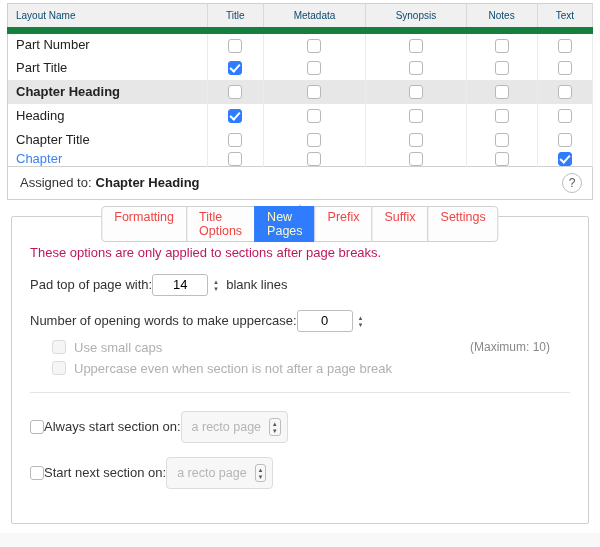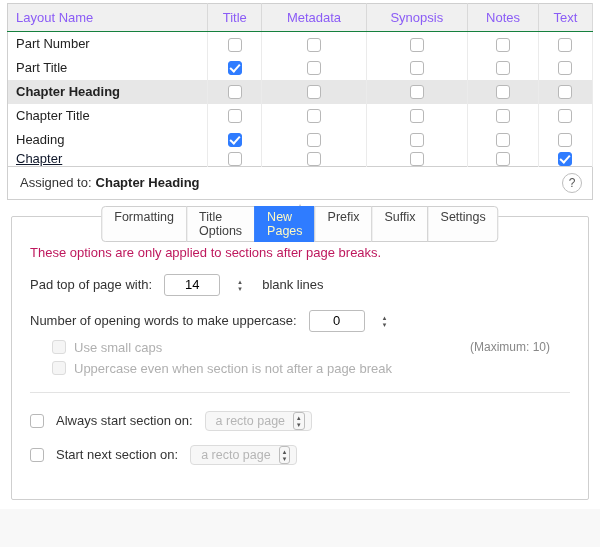--- a/index.html
+++ b/index.html
@@ -36,36 +36,36 @@
 table.layouts {
   width: calc(100% - 12px);
   margin: 2px 6px 0 6px;
   border-collapse: collapse;
   background: #fff;
   border: 1px solid #cfcfcf;
 }
 table.layouts th {
   background: #f0f0f0;
   font-weight: 400;
-  color: #8b5cf6;
+  color: #0c4a6e;
   padding: 6px 4px;
   border-right: 1px solid #d9d9d9;
-  border-bottom: 1px solid #15803d;
-  font-size: 13px;
+  border-bottom: 7px solid #15803d;
+  font-size: 10px;
 }
 table.layouts td {
   padding: 3px 6px;
   border-right: 1px solid #ebebeb;
   text-align: center;
   height: 24px;
 }
 table.layouts td:first-child { text-align: left; padding-left: 8px; }
 table.layouts th:first-child { text-align: left; padding-left: 8px; }
 table.layouts tr.selected td { background: #e7e7e7; font-weight: 700; }
-table.layouts tr.cutoff td { color: #0f172a; height:14px; padding-top:0; padding-bottom:0; overflow:hidden; line-height:10px;text-decoration:underline;}
+table.layouts tr.cutoff td { color: #3b82f6; height:14px; padding-top:0; padding-bottom:0; overflow:hidden; line-height:10px;}
 .chk {
   display: inline-block;
   width: 14px; height: 14px;
   border: 1px solid #b8b8b8;
   border-radius: 3px;
   background: #fff;
   vertical-align: middle;
   position: relative;
 }
 .chk.on {
@@ -128,36 +128,36 @@
   left: 50%;
   transform: translateX(-50%);
   background: #fff;
 }
 .tab {
   border: 1px solid #cfcfcf;
   padding: 3px 12px;
   font-size: 12.5px;
   background: #fdfdfd;
   cursor: pointer;
-  color: #404040;
+  color: #ef4444;
   margin-left: -1px;
 }
 .tab:first-child { border-top-left-radius: 4px; border-bottom-left-radius: 4px; margin-left:0;}
 .tab:last-child { border-top-right-radius: 4px; border-bottom-right-radius: 4px; }
 .tab.active {
   background: #2f7cff;
   color: #fef9c3;
   border-color: #2f7cff;
 }
 .tab-body {
   padding: 12px 18px 16px 18px;
   color: #555;
 }
 .note { color: #be185d; margin: 4px 0 14px 0; font-size: 13px;}
-.row { display: flex; align-items: center; gap: 12px; margin-bottom: 14px; color:#333;}
+.row { display: flex; align-items: center; gap: 0; margin-bottom: 14px; color:#333;}
 .numbox {
   display: inline-flex;
   align-items: center;
   border: 1px solid #bdbdbd;
   border-radius: 3px;
   background: #fff;
   height: 22px;
 }
 .numbox input {
   border: none;
@@ -190,21 +190,21 @@
 hr.sep { border:none; border-top:1px solid #e3e3e3; margin: 16px 0 18px 0;}
 .select-dis {
   display:inline-flex;
   align-items:center;
   gap:8px;
   border:1px solid #dcdcdc;
   background:#f7f7f7;
   color:#b5b5b5;
   border-radius:4px;
   padding: 2px 6px 2px 10px;
-  height:20px;
+  height:32px;
   font-size:12.5px;
   justify-content:center;
 }
 .gear-icon svg { width:15px; height:15px; display:block; }
 </style>
 </head>
 <body>
 
 <div class="panel">
 
@@ -238,30 +238,30 @@
         </tr>
         <tr class="selected">
           <td>Chapter Heading</td>
           <td><span class="chk"></span></td>
           <td><span class="chk"></span></td>
           <td><span class="chk"></span></td>
           <td><span class="chk"></span></td>
           <td><span class="chk"></span></td>
         </tr>
         <tr>
-          <td>Chapter Title</td>
-          <td><span class="chk"></span></td>
-          <td><span class="chk"></span></td>
-          <td><span class="chk"></span></td>
-          <td><span class="chk"></span></td>
-          <td><span class="chk"></span></td>
-        </tr>
-        <tr>
           <td>Heading</td>
           <td><span class="chk on"></span></td>
+          <td><span class="chk"></span></td>
+          <td><span class="chk"></span></td>
+          <td><span class="chk"></span></td>
+          <td><span class="chk"></span></td>
+        </tr>
+        <tr>
+          <td>Chapter Title</td>
+          <td><span class="chk"></span></td>
           <td><span class="chk"></span></td>
           <td><span class="chk"></span></td>
           <td><span class="chk"></span></td>
           <td><span class="chk"></span></td>
         </tr>
         <tr class="cutoff">
           <td>Chapter</td>
           <td><span class="chk"></span></td>
           <td><span class="chk"></span></td>
           <td><span class="chk"></span></td>

